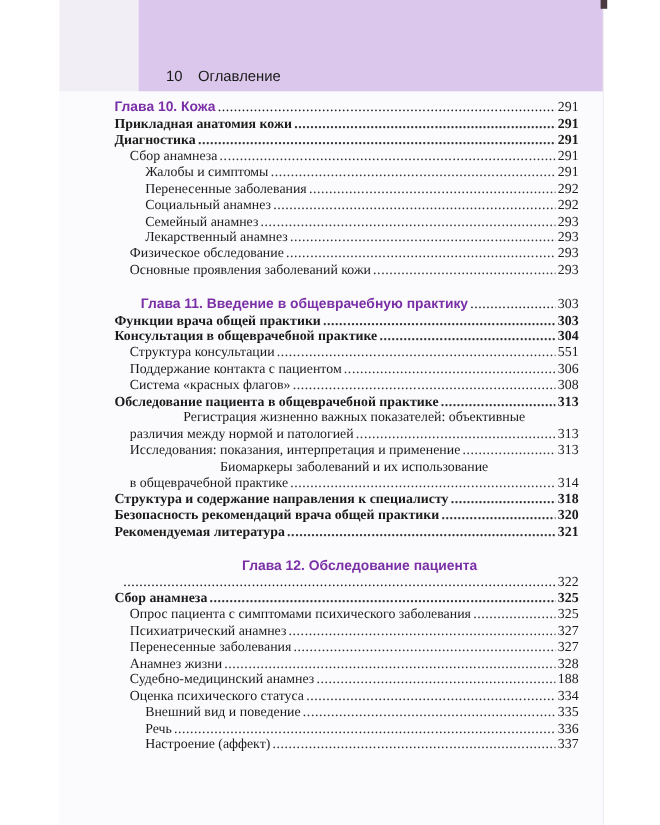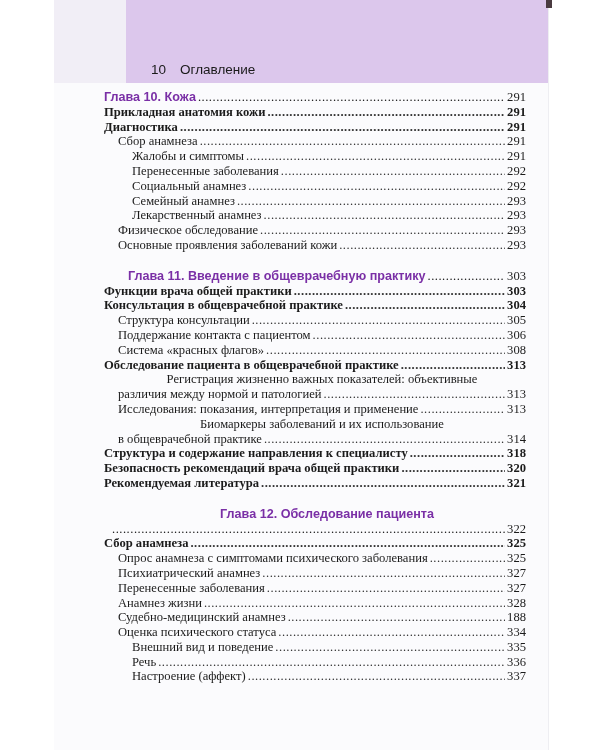--- a/index.html
+++ b/index.html
@@ -145,21 +145,21 @@
       <span class="page-num">303</span>
     </div>
     <div class="toc-entry lvl-0">
       <span class="title">Консультация в общеврачебной практике</span>
       <span class="leader"></span>
       <span class="page-num">304</span>
     </div>
     <div class="toc-entry lvl-1">
       <span class="title">Структура консультации</span>
       <span class="leader"></span>
-      <span class="page-num">305</span>
+      <span class="page-num">551</span>
     </div>
     <div class="toc-entry lvl-1">
       <span class="title">Поддержание контакта с пациентом</span>
       <span class="leader"></span>
       <span class="page-num">306</span>
     </div>
     <div class="toc-entry lvl-1">
       <span class="title">Система «красных флагов»</span>
       <span class="leader"></span>
       <span class="page-num">308</span>
@@ -205,21 +205,21 @@
     <div class="toc-entry chapter cont-ch">
       <span class="leader"></span>
       <span class="page-num">322</span>
     </div>
     <div class="toc-entry lvl-0">
       <span class="title">Сбор анамнеза</span>
       <span class="leader"></span>
       <span class="page-num">325</span>
     </div>
     <div class="toc-entry lvl-1">
-      <span class="title">Опрос анамнеза с симптомами психического заболевания</span>
+      <span class="title">Опрос пациента с симптомами психического заболевания</span>
       <span class="leader"></span>
       <span class="page-num">325</span>
     </div>
     <div class="toc-entry lvl-1">
       <span class="title">Психиатрический анамнез</span>
       <span class="leader"></span>
       <span class="page-num">327</span>
     </div>
     <div class="toc-entry lvl-1">
       <span class="title">Перенесенные заболевания</span>

